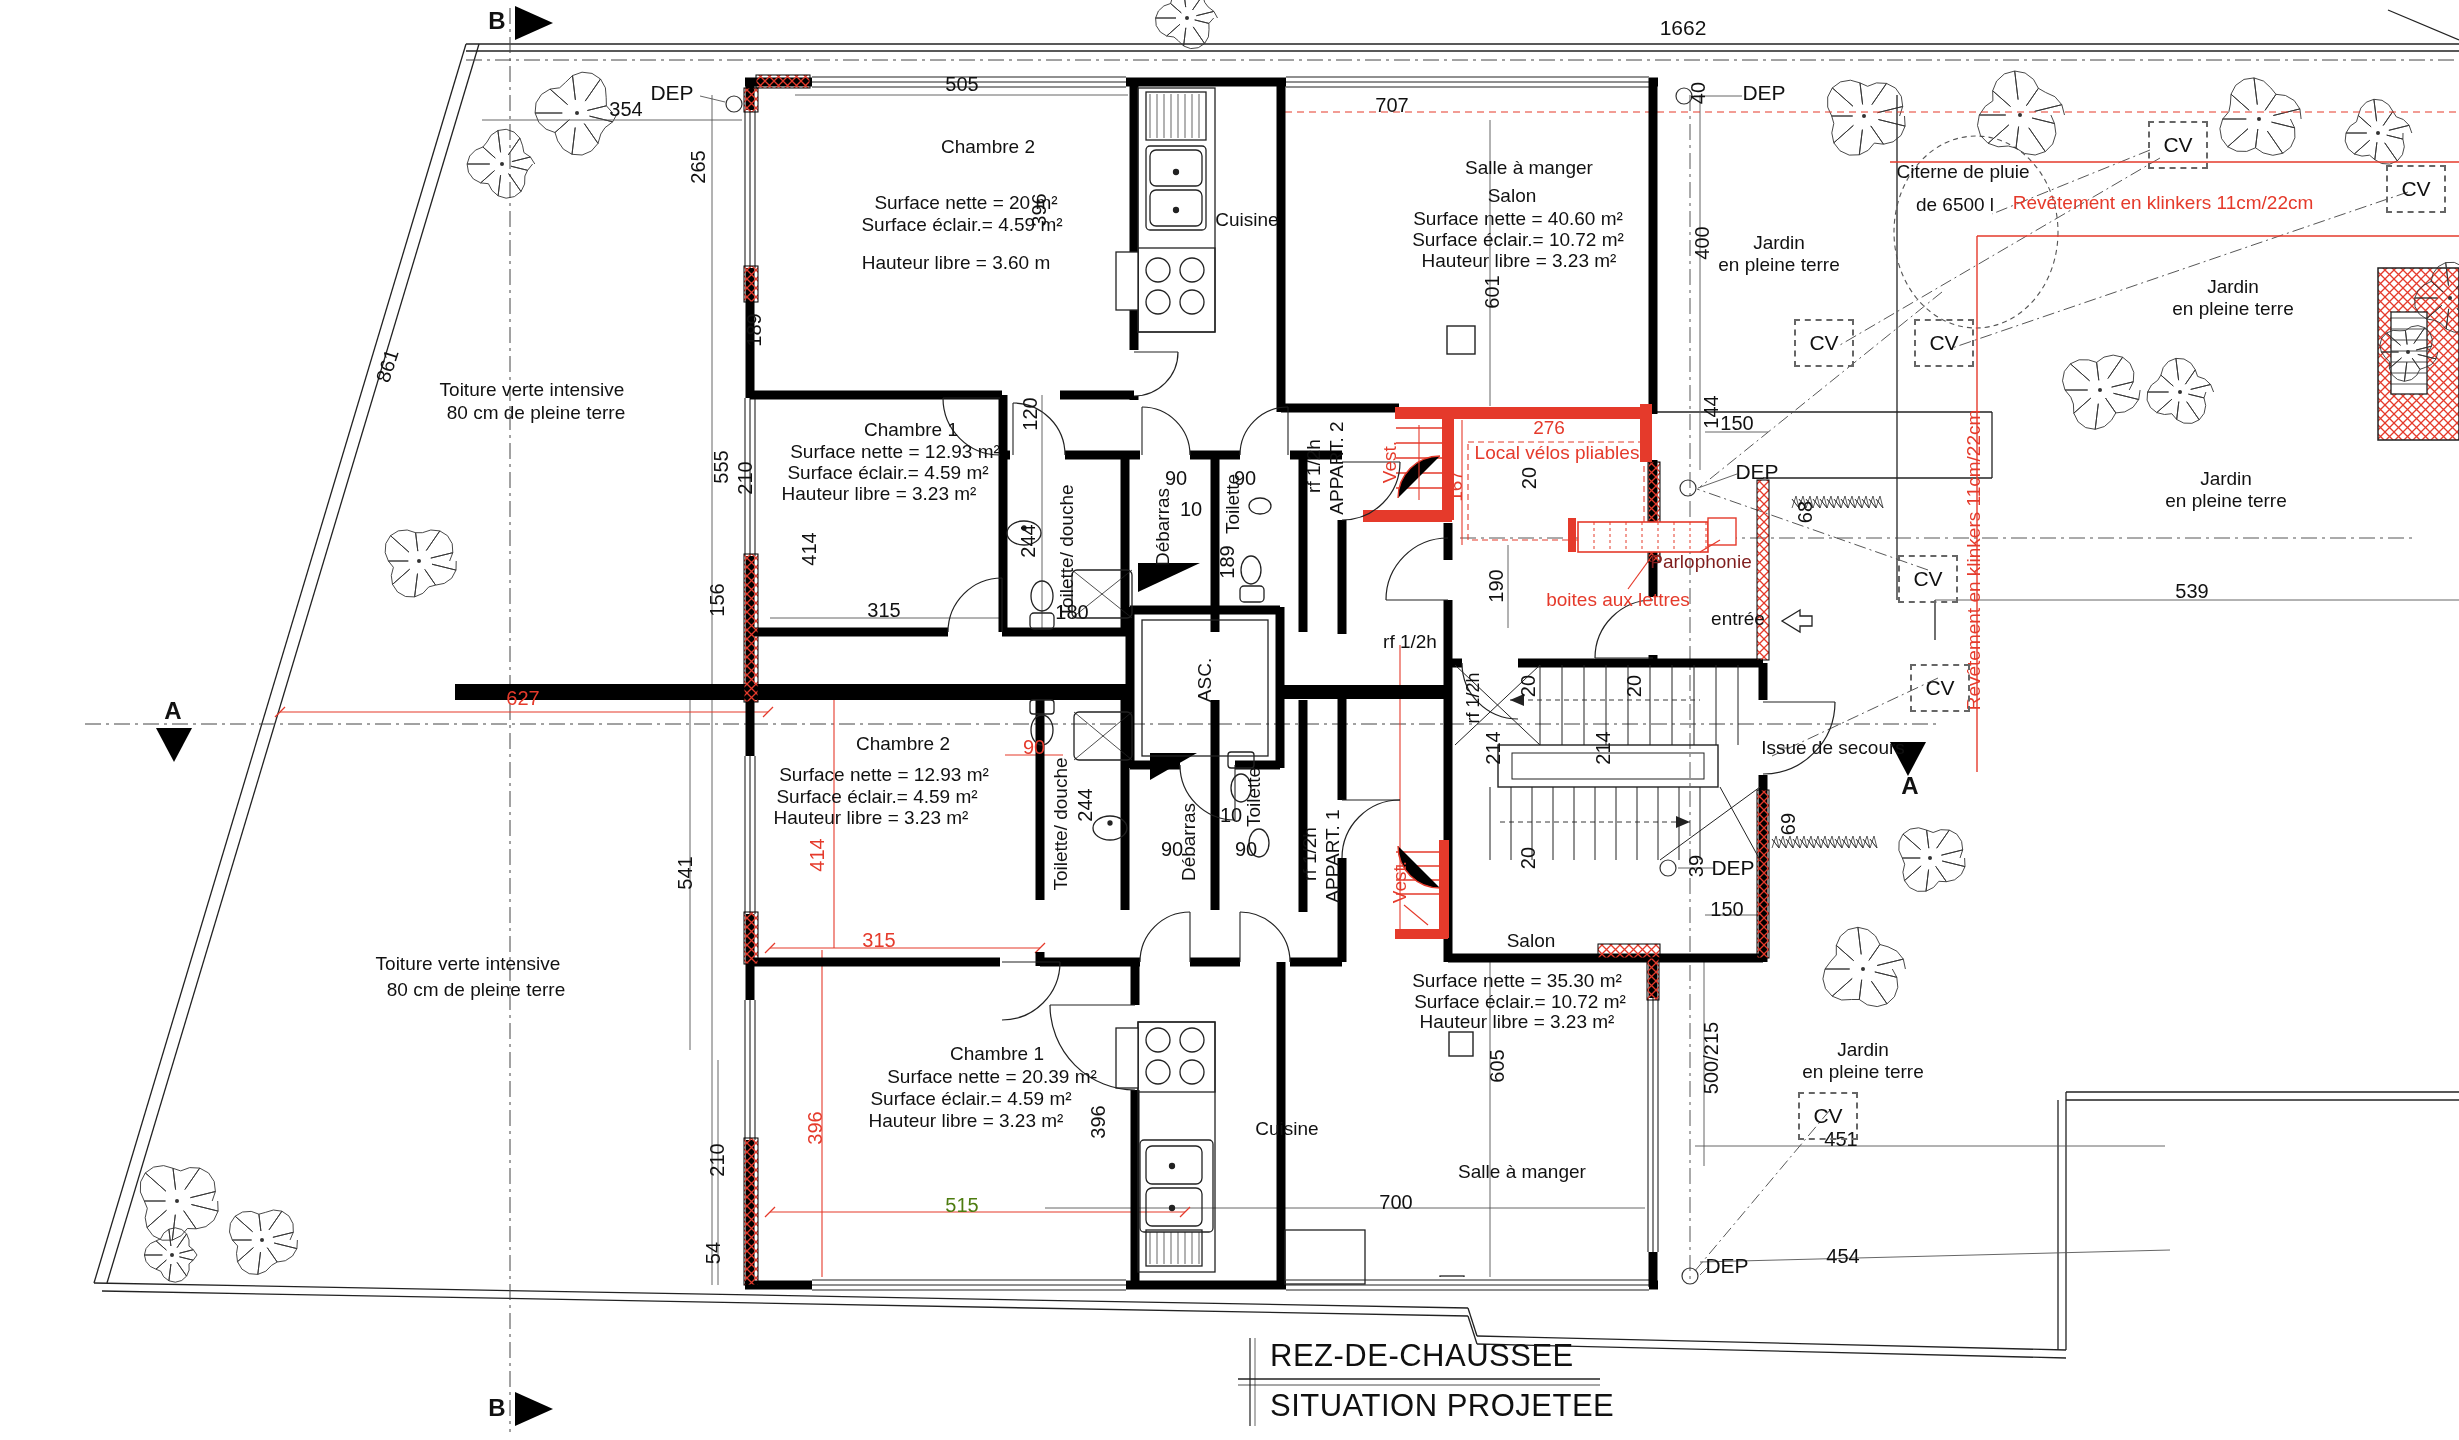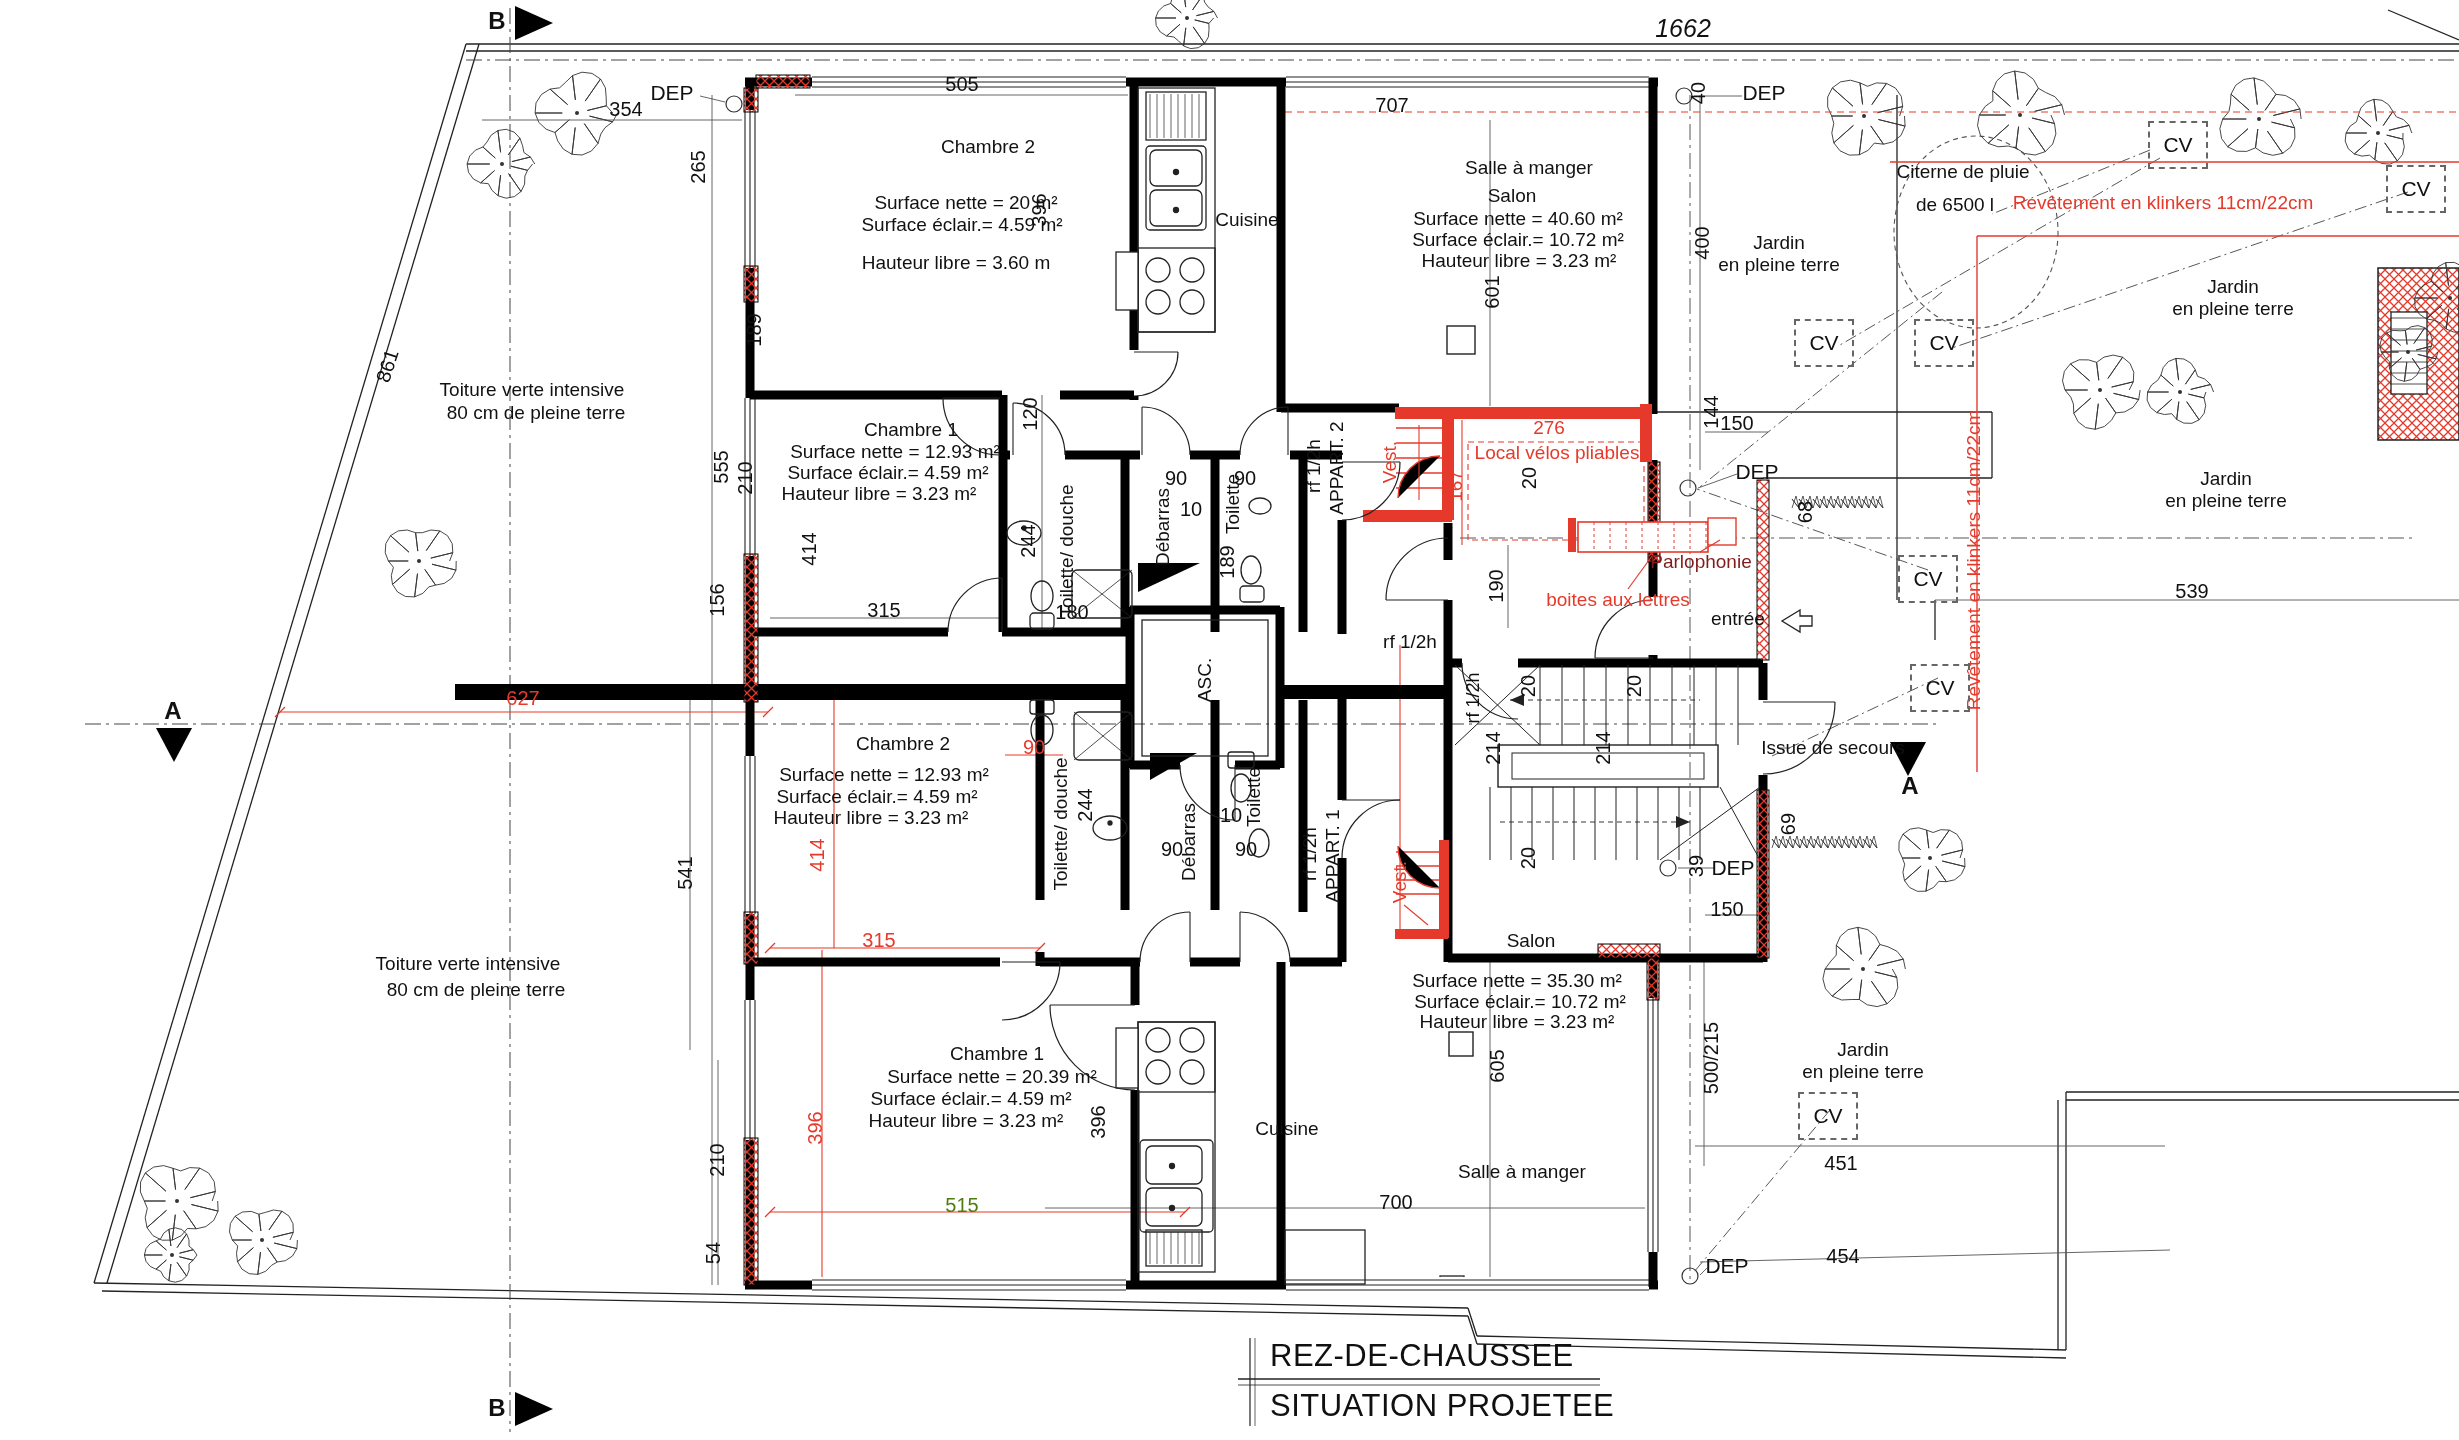--- a/index.html
+++ b/index.html
@@ -461,21 +461,21 @@
         <line x1="1250" y1="1338" x2="1250" y2="1426" stroke-width="1.2" stroke="#222"></line>
         <line x1="1255" y1="1338" x2="1255" y2="1426" stroke-width="0.7" stroke="#222"></line>
       </g>
   </svg>
 
   <div id="labels">
       <div class="lbl" style="left: 497px; top: 21px; font-size: 24px; font-weight: 700; transform: translate(-50%, -50%);">B</div>
       <div class="lbl" style="left: 497px; top: 1408px; font-size: 24px; font-weight: 700; transform: translate(-50%, -50%);">B</div>
       <div class="lbl" style="left: 173px; top: 711px; font-size: 24px; font-weight: 700; transform: translate(-50%, -50%);">A</div>
       <div class="lbl" style="left: 1910px; top: 786px; font-size: 24px; font-weight: 700; transform: translate(-50%, -50%);">A</div>
-      <div class="lbl" style="left: 1683px; top: 28px; font-size: 25px; transform: translate(-50%, -50%); font-style: italic;">1662</div>
+      <div class="lbl" style="left: 1683px; top: 28px; font-size: 21px; transform: translate(-50%, -50%);">1662</div>
       <div class="lbl" style="left: 672px; top: 93px; font-size: 21px; transform: translate(-50%, -50%);">DEP</div>
       <div class="lbl" style="left: 626px; top: 110px; font-size: 20px; transform: translate(-50%, -50%);">354</div>
       <div class="lbl" style="left: 962px; top: 85px; font-size: 20px; transform: translate(-50%, -50%);">505</div>
       <div class="lbl" style="left: 1392px; top: 106px; font-size: 20px; transform: translate(-50%, -50%);">707</div>
       <div class="lbl" style="left: 988px; top: 147px; font-size: 19px; transform: translate(-50%, -50%);">Chambre 2</div>
       <div class="lbl" style="left: 966px; top: 203px; font-size: 19px; transform: translate(-50%, -50%);">Surface nette = 20 m²</div>
       <div class="lbl" style="left: 962px; top: 225px; font-size: 19px; transform: translate(-50%, -50%);">Surface éclair.= 4.59 m²</div>
       <div class="lbl" style="left: 956px; top: 247px; font-size: 19px; transform: translate(-50%, -50%); margin-top: 16px;">Hauteur libre = 3.60 m</div>
       <div class="lbl" style="left: 699px; top: 167px; font-size: 20px; transform: translate(-50%, -50%) rotate(-90deg);">265</div>
       <div class="lbl" style="left: 1040px; top: 210px; font-size: 20px; transform: translate(-50%, -50%) rotate(-90deg);">396</div>
@@ -569,21 +569,21 @@
       <div class="lbl" style="left: 1733px; top: 868px; font-size: 21px; transform: translate(-50%, -50%);">DEP</div>
       <div class="lbl" style="left: 1727px; top: 910px; font-size: 20px; transform: translate(-50%, -50%);">150</div>
       <div class="lbl" style="left: 1531px; top: 941px; font-size: 19px; transform: translate(-50%, -50%);">Salon</div>
       <div class="lbl" style="left: 1517px; top: 981px; font-size: 19px; transform: translate(-50%, -50%);">Surface nette = 35.30 m²</div>
       <div class="lbl" style="left: 1520px; top: 1002px; font-size: 19px; transform: translate(-50%, -50%);">Surface éclair.= 10.72 m²</div>
       <div class="lbl" style="left: 1517px; top: 1022px; font-size: 19px; transform: translate(-50%, -50%);">Hauteur libre = 3.23 m²</div>
       <div class="lbl" style="left: 1498px; top: 1066px; font-size: 20px; transform: translate(-50%, -50%) rotate(-90deg);">605</div>
       <div class="lbl" style="left: 1712px; top: 1058px; font-size: 20px; transform: translate(-50%, -50%) rotate(-90deg);">500/215</div>
       <div class="lbl" style="left: 1863px; top: 1050px; font-size: 19px; transform: translate(-50%, -50%);">Jardin</div>
       <div class="lbl" style="left: 1863px; top: 1072px; font-size: 19px; transform: translate(-50%, -50%);">en pleine terre</div>
-      <div class="lbl" style="left: 1841px; top: 1140px; font-size: 20px; transform: translate(-50%, -50%); margin-top: 24px;">451</div>
+      <div class="lbl" style="left: 1841px; top: 1140px; font-size: 20px; transform: translate(-50%, -50%);">451</div>
       <div class="lbl" style="left: 1843px; top: 1257px; font-size: 20px; transform: translate(-50%, -50%);">454</div>
       <div class="lbl" style="left: 1727px; top: 1266px; font-size: 21px; transform: translate(-50%, -50%);">DEP</div>
       <div class="lbl" style="left: 468px; top: 964px; font-size: 19px; transform: translate(-50%, -50%);">Toiture verte intensive</div>
       <div class="lbl" style="left: 476px; top: 990px; font-size: 19px; transform: translate(-50%, -50%);">80 cm de pleine terre</div>
       <div class="lbl" style="left: 686px; top: 873px; font-size: 20px; transform: translate(-50%, -50%) rotate(-90deg);">541</div>
       <div class="lbl" style="left: 879px; top: 941px; font-size: 20px; color: rgb(229, 58, 43); transform: translate(-50%, -50%);">315</div>
       <div class="lbl" style="left: 997px; top: 1054px; font-size: 19px; transform: translate(-50%, -50%);">Chambre 1</div>
       <div class="lbl" style="left: 976px; top: 1077px; font-size: 19px; transform: translate(-50%, -50%); margin-left: 16px;">Surface nette = 20.39 m²</div>
       <div class="lbl" style="left: 971px; top: 1099px; font-size: 19px; transform: translate(-50%, -50%);">Surface éclair.= 4.59 m²</div>
       <div class="lbl" style="left: 966px; top: 1121px; font-size: 19px; transform: translate(-50%, -50%);">Hauteur libre = 3.23 m²</div>

